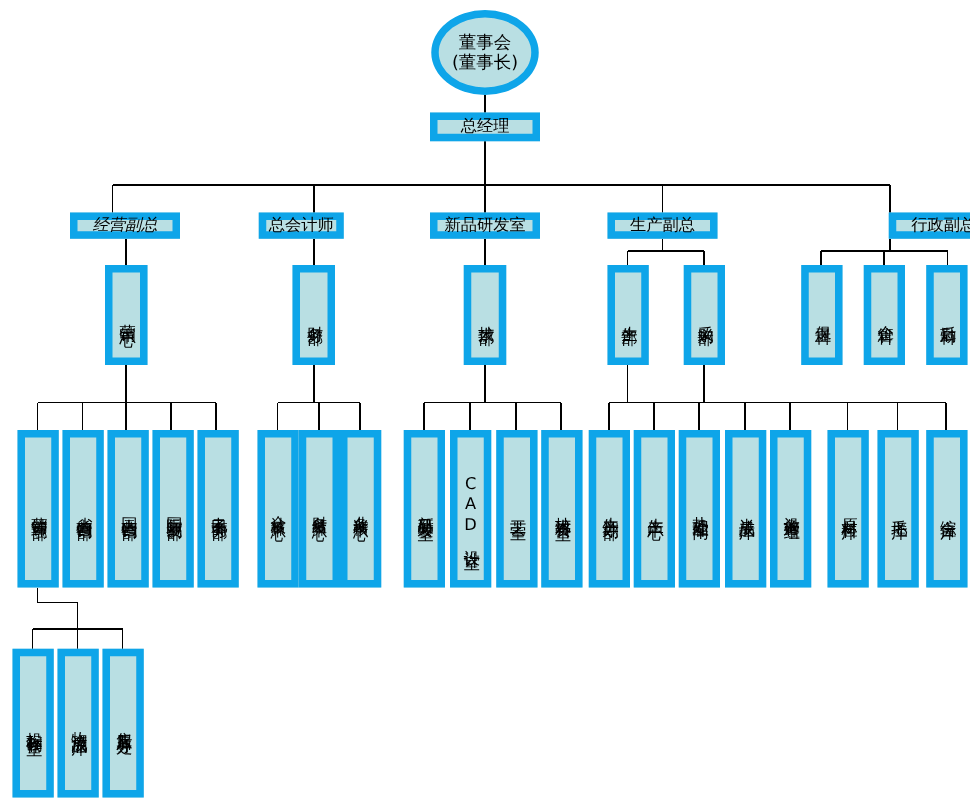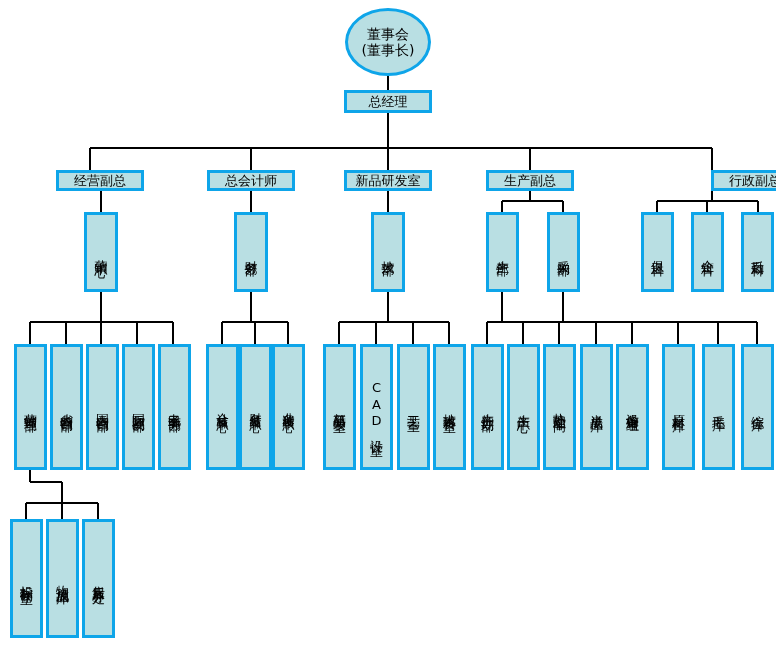--- a/index.html
+++ b/index.html
@@ -20,21 +20,21 @@
     left: 0;
     top: 0;
     width: 776px;
     height: 648px;
     pointer-events: none;
   }
   .node {
     position: absolute;
     box-sizing: border-box;
     background: #b9dfe3;
-    border: 3px solid #0ea5e9;
+    border: 6px solid #0ea5e9;
     display: flex;
     align-items: center;
     justify-content: center;
     text-align: center;
     color: #000000;
     line-height: 1.05;
   }
   .node.root {
     border-radius: 50%;
     background: #b9dfe3;
@@ -149,24 +149,24 @@
 
   <div class="node root horz" style="left:345px; top:8px; width:86px; height:68px;">
     <span class="label">董事会
 (董事长)</span>
   </div>
 
   <div class="node horz" style="left:344px; top:90px; width:88px; height:23px;">
     <span class="label">总经理</span>
   </div>
 
-  <div class="node horz" style="left:56px; top:170px; width:88px; height:21px;">
+  <div class="node horz" style="left:56px; top:170px; width:88px; height:21px;font-style:italic;">
     <span class="label">经营副总</span>
   </div>
-  <div class="node horz" style="left:207px; top:170px; width:88px; height:21px;">
+  <div class="node horz" style="left:207px; top:170px; width:68px; height:21px;">
     <span class="label">总会计师</span>
   </div>
   <div class="node horz" style="left:344px; top:170px; width:88px; height:21px;">
     <span class="label">新品研发室</span>
   </div>
   <div class="node horz" style="left:486px; top:170px; width:88px; height:21px;justify-content:center;">
     <span class="label">生产副总</span>
   </div>
   <div class="node horz" style="left:668px; top:170px; width:88px; height:21px;margin-left:43px;">
     <span class="label">行政副总</span>

